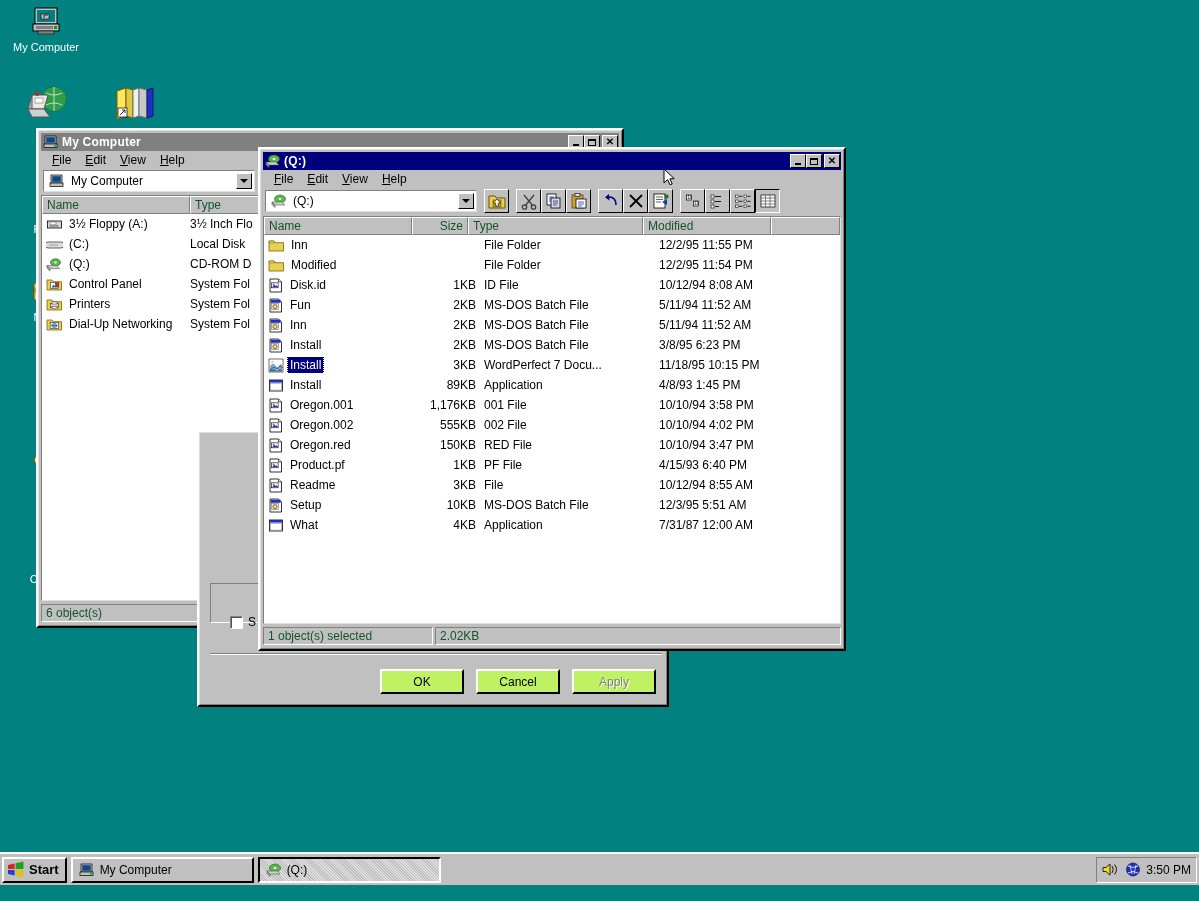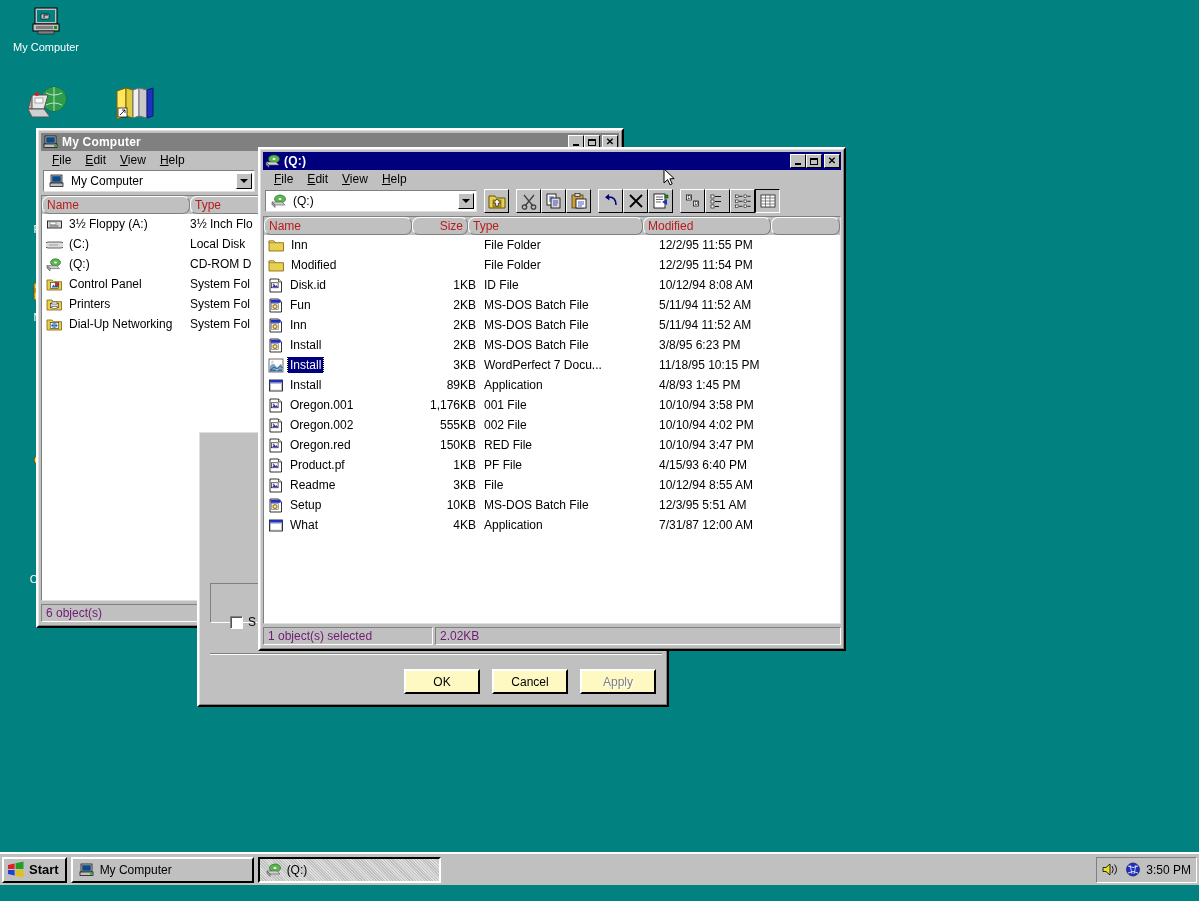--- a/index.html
+++ b/index.html
@@ -117,40 +117,40 @@
     border-top:1px solid #808080; border-left:1px solid #808080;
     border-right:1px solid #dfdfdf; border-bottom:1px solid #dfdfdf;
     overflow:hidden; position:relative;
     margin-top:1px;
   }
   .colhead { display:flex; height:18px; background:#c0c0c0; }
   .ch {
     background:#c0c0c0;
     border-top:1px solid #ffffff; border-left:1px solid #ffffff;
     border-right:1px solid #808080; border-bottom:1px solid #808080;
-    font-size:12px; color:#b91c1c; display:flex; align-items:center;
-    padding:0 4px; white-space:nowrap; overflow:hidden;border-radius:7px;
+    font-size:12px; color:#14532d; display:flex; align-items:center;
+    padding:0 4px; white-space:nowrap; overflow:hidden;
   }
   .ch.right { justify-content:flex-end; }
   .rows { font-size:12px; }
   .row { display:flex; height:20px; align-items:center; }
   .cell { white-space:nowrap; overflow:hidden; display:flex; align-items:center; }
   .c-name { width:148px; padding-left:4px; }
   .c-size { width:72px; justify-content:flex-end; padding-right:8px; }
   .c-type { width:175px; }
   .c-mod  { width:150px; }
   .namelabel { padding:1px 2px; }
   .namelabel.sel { background:#00007f; color:#ffffff; outline:1px dotted #000; }
   
   .statusbar { height:20px; display:flex; align-items:center; flex:none; margin-top:2px; gap:2px;}
   .sfield {
     height:18px; display:flex; align-items:center; padding:0 4px;
     border-top:1px solid #808080; border-left:1px solid #808080;
     border-right:1px solid #ffffff; border-bottom:1px solid #ffffff;
-    font-size:12px; color:#701a75; white-space:nowrap; overflow:hidden;
+    font-size:12px; color:#14532d; white-space:nowrap; overflow:hidden;
   }
   
   .dicon { position:absolute; width:76px; text-align:center; color:#fff; font-size:11px; }
   .dicon .lbl { margin-top:2px; text-shadow:none; line-height:12px; white-space:nowrap;}
   
   #taskbar {
     position:absolute; left:0; bottom:16px; width:1199px; height:33px;
     background:#c0c0c0;
     border-top:2px solid #ffffff;
     display:flex; align-items:center; padding:2px 2px;
@@ -177,21 +177,21 @@
   }
   #tray {
     margin-left:auto; height:26px; display:flex; align-items:center; gap:4px; padding:0 5px;
     border-top:1px solid #808080; border-left:1px solid #808080;
     border-right:1px solid #ffffff; border-bottom:1px solid #ffffff;
     font-size:12px;
   }
   
   #dialog-window { }
   .dlg-btn {
-    width:76px; height:25px; background:#fef9c3;
+    width:84px; height:25px; background:#bef264;
     border-top:2px solid #ffffff; border-left:2px solid #ffffff;
     border-right:2px solid #000000; border-bottom:2px solid #000000;
     font-size:12px; display:flex; align-items:center; justify-content:center;
   }
   .dlg-btn.disabled { color:#808080; text-shadow:1px 1px 0 #ffffff; }
   .chk {
     width:13px; height:13px; background:#ffffff;
     border-top:1px solid #808080; border-left:1px solid #808080;
     border-right:1px solid #ffffff; border-bottom:1px solid #ffffff;
     box-shadow: inset 1px 1px 0 #000000aa;

